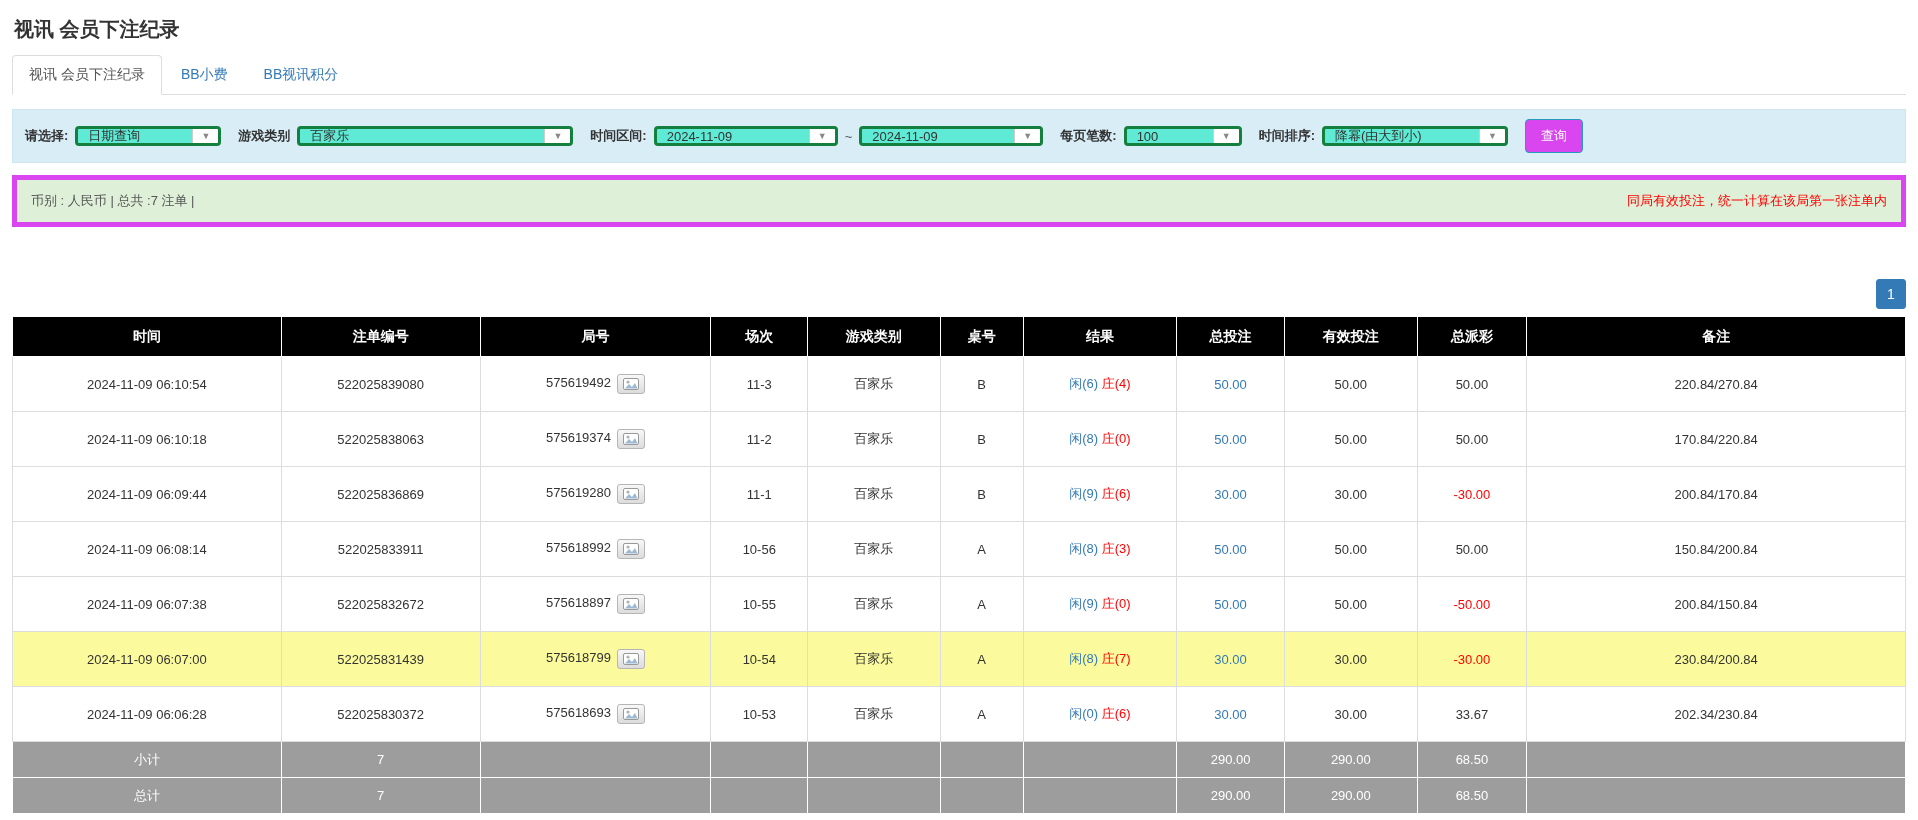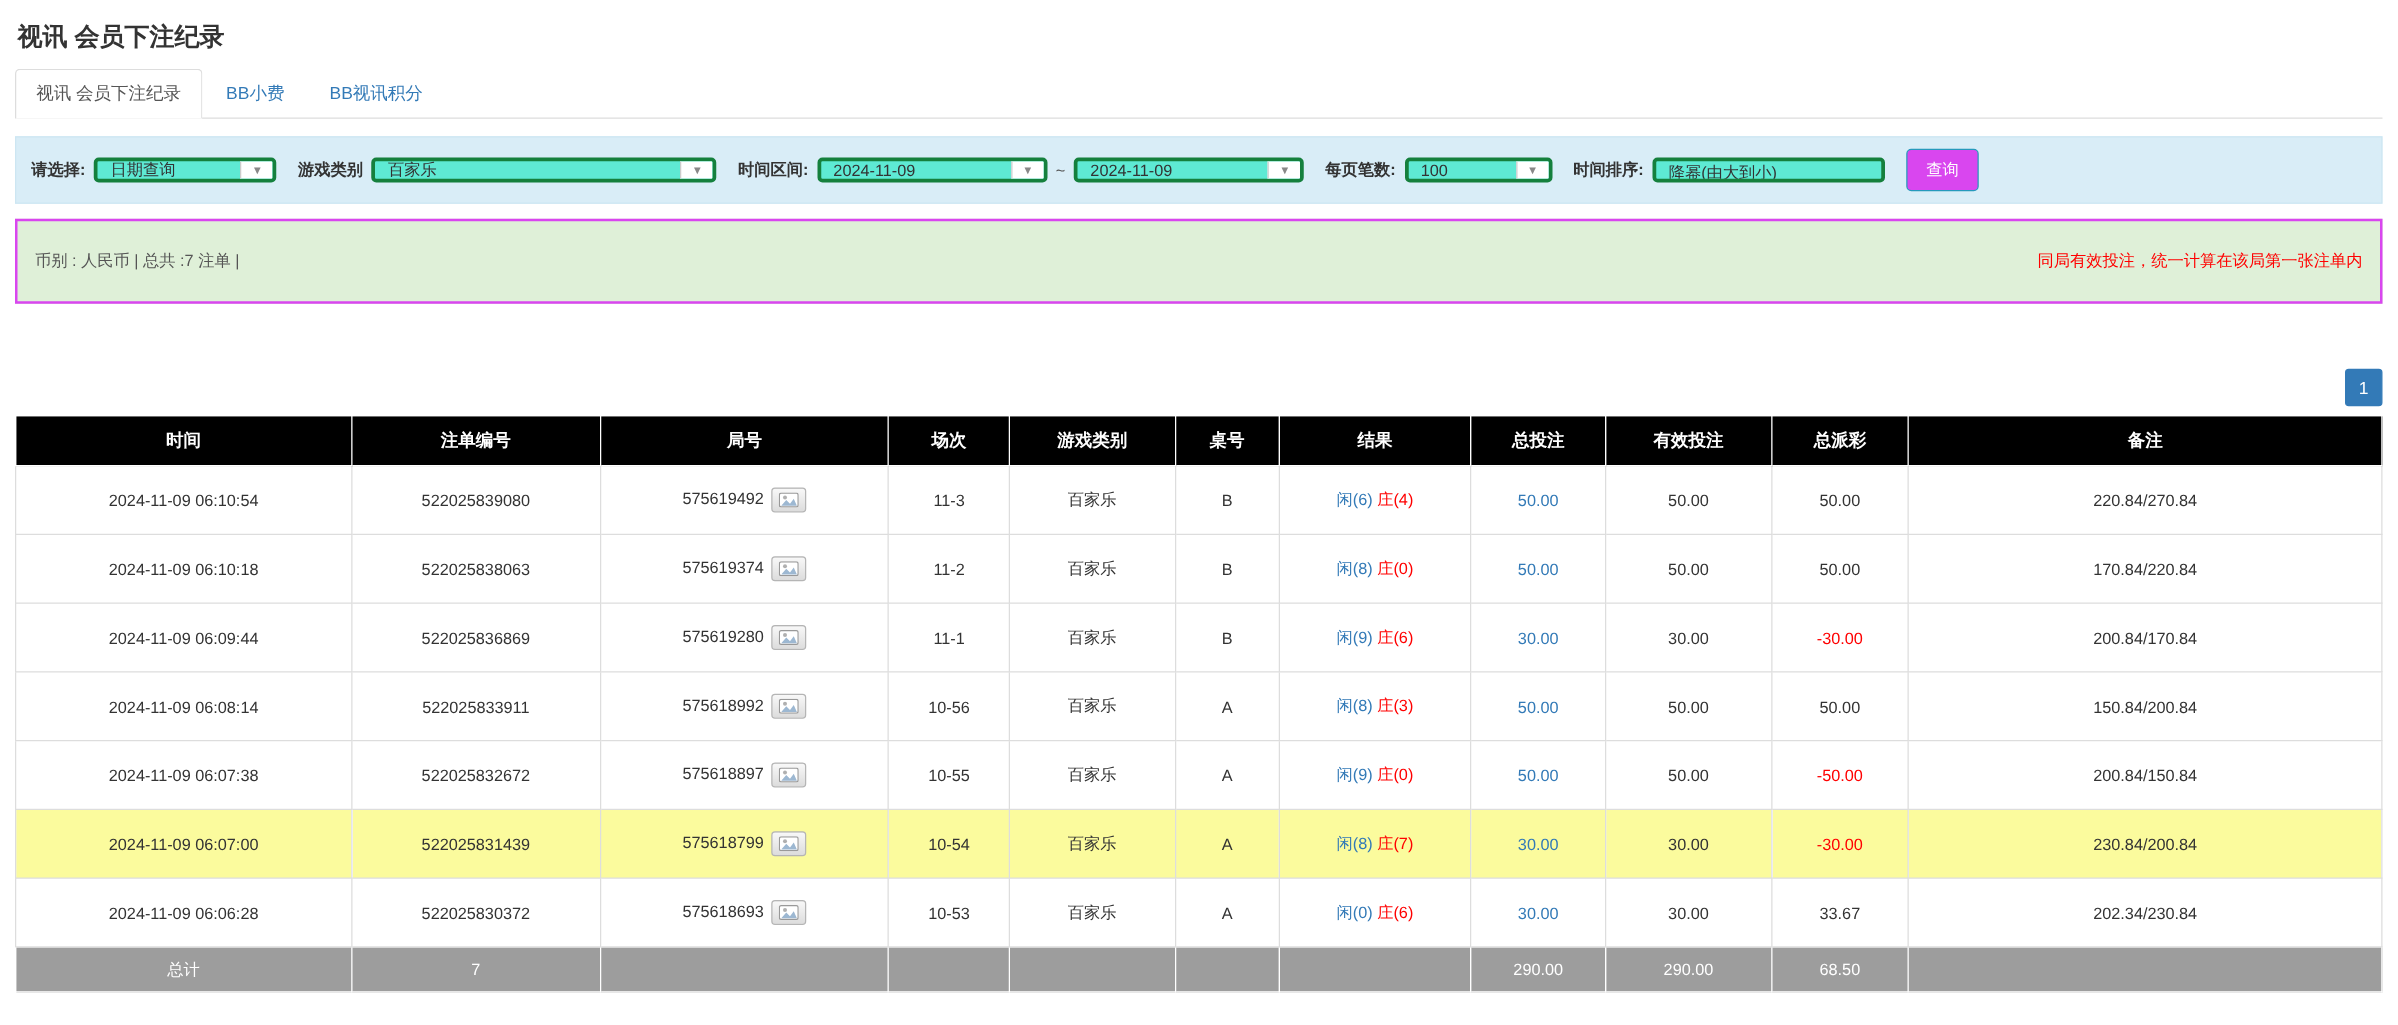--- a/index.html
+++ b/index.html
@@ -33,31 +33,31 @@
   .sel {
     display: inline-flex; align-items: stretch; background: #5eead4;
     border: 3px solid #15803d; border-radius: 4px; height: 20px; cursor: pointer; overflow: hidden;
   }
   .sel-text { padding: 0 10px; font-size: 13px; color: #333; display: flex; align-items: center; flex: 1; white-space: nowrap; }
   .sel-caret {
     width: 26px; border-left: 1px solid #ccc; display: flex; align-items: center;
     justify-content: center; color: #888; font-size: 9px; background: #fff;
   }
   .w-sel1 { width: 146px; } .w-sel2 { width: 276px; } .w-date { width: 184px; }
-  .w-size { width: 118px; } .w-sort { width: 186px; flex-direction: column; }
+  .w-size { width: 118px; } .w-sort { width: 186px; }
   .tilde { color: #555; font-size: 13px; }
   .btn-search {
     background: #d946ef; color: #fff; border: 1px solid #269abc; border-radius: 4px;
     height: 34px; padding: 0 15px; font-size: 13px; cursor: pointer; margin-left: 10px;
   }
 
   
   .info-bar {
-    background: #dff0d8; border: 2px solid #d946ef; margin-top: 12px;
-    padding: 23px 14px; display: flex; justify-content: space-between; align-items: center;
+    background: #dff0d8; border: 5px solid #d946ef; margin-top: 12px;
+    padding: 12px 14px; display: flex; justify-content: space-between; align-items: center;
     font-size: 13px; color: #555;
   }
   .info-right { color: #ff0000; }
 
   
   .pagination-row { display: flex; justify-content: flex-end; margin-top: 52px; margin-bottom: 7px; }
   .page-btn {
     min-width: 30px; height: 30px; background: #337ab7; border: 1px solid #337ab7;
     color: #fff; border-radius: 3px; display: flex; align-items: center; justify-content: center;
     font-size: 14px; cursor: pointer; padding: 0 10px;
@@ -308,28 +308,41 @@
           <td>A</td>
           <td><span class="xian">闲(0)</span> <span class="zhuang">庄(6)</span></td>
           <td><a class="bet-link">30.00</a></td>
           <td>30.00</td>
           <td>33.67</td>
           <td>202.34/230.84</td>
         </tr>
       </tbody>
     <tfoot>
         <tr>
-          <td>总计</td>
+          <td>小计</td>
           <td>7</td>
           <td></td>
           <td></td>
           <td></td>
           <td></td>
           <td></td>
           <td>290.00</td>
           <td>290.00</td>
           <td>68.50</td>
           <td></td>
         </tr>
+        <tr>
+          <td>总计</td>
+          <td>7</td>
+          <td></td>
+          <td></td>
+          <td></td>
+          <td></td>
+          <td></td>
+          <td>290.00</td>
+          <td>290.00</td>
+          <td>68.50</td>
+          <td></td>
+        </tr>
       </tfoot>
   </table>
 
 </div>
 
 </body></html>

